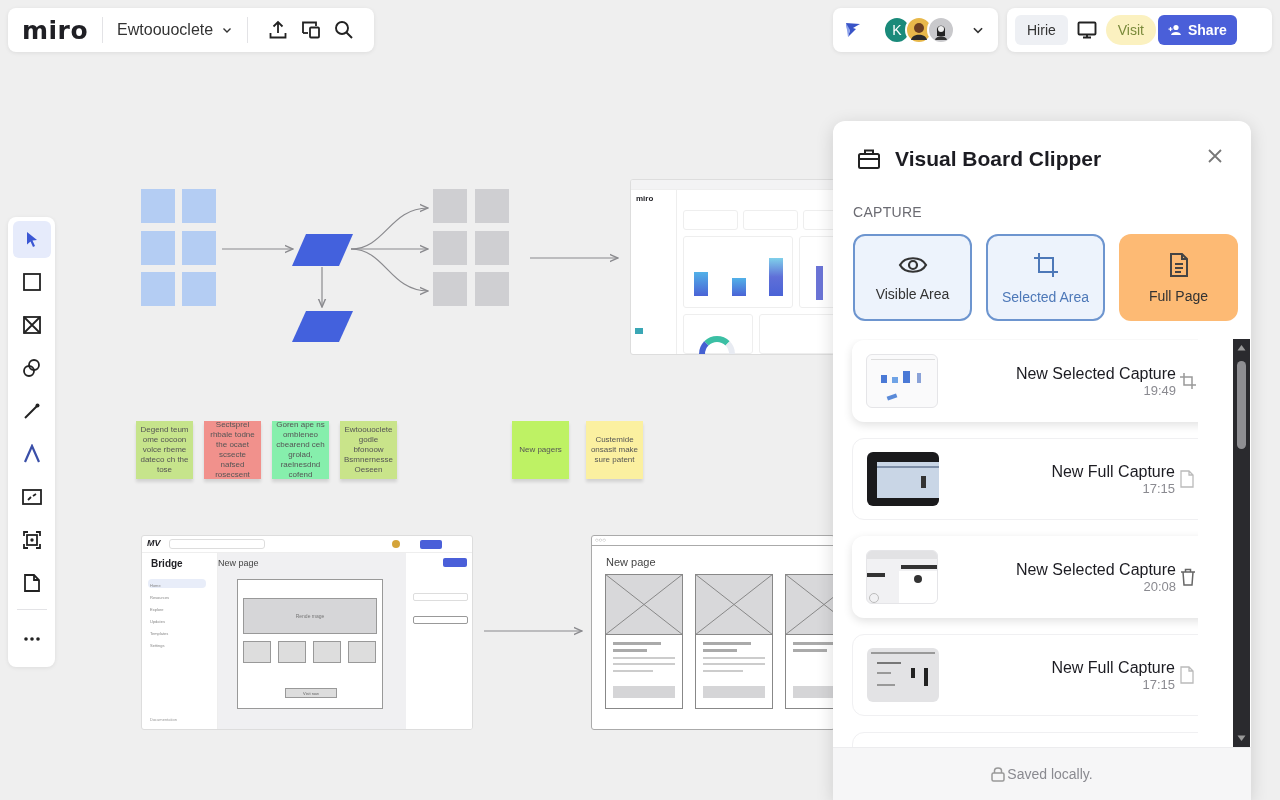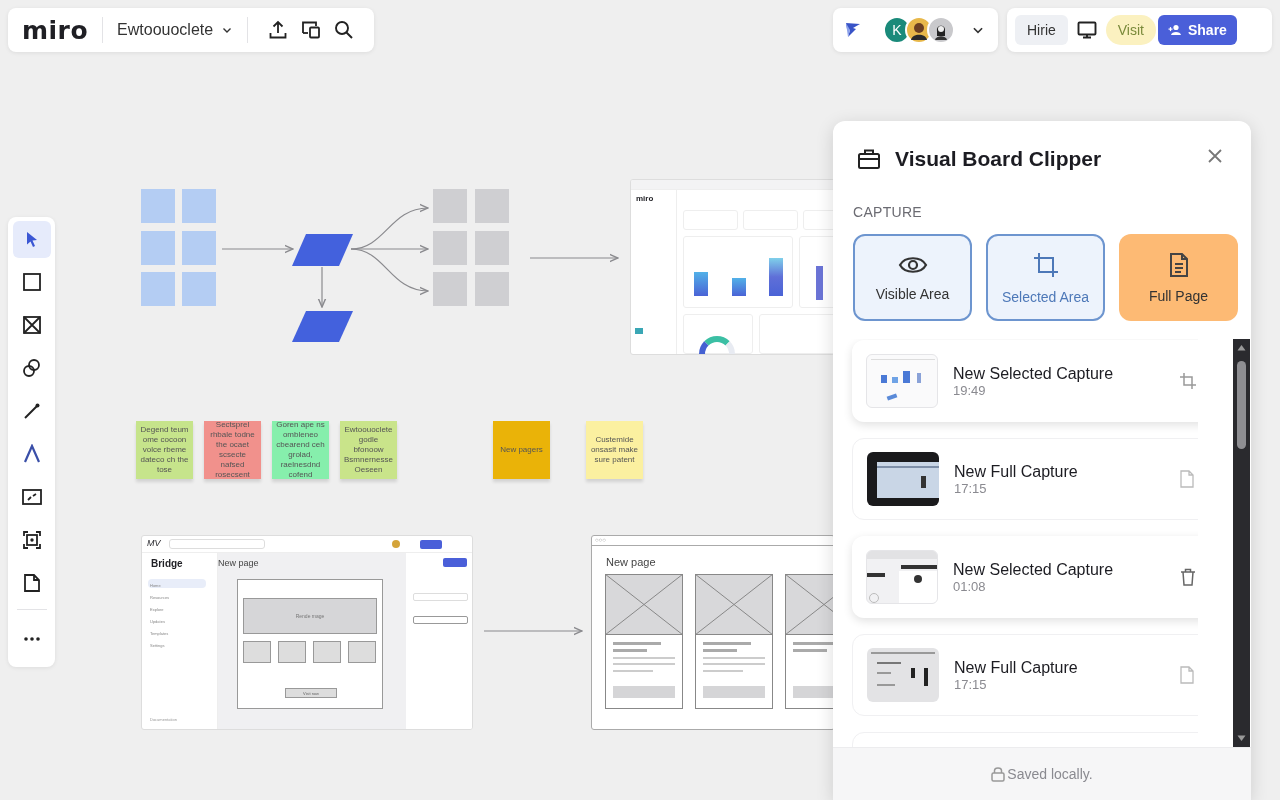--- a/index.html
+++ b/index.html
@@ -44,21 +44,21 @@
   .panel-header { position: absolute; left: 24px; top: 26px; display: flex; align-items: center; gap: 14px; }
   .panel-title { font-size: 21px; font-weight: 700; color: #1c1c22; text-align: center; }
   .close-btn { position: absolute; right: 28px; top: 27px; cursor: pointer; }
   .section-label { position: absolute; left: 20px; top: 83px; font-size: 14px; color: #6b6b72; letter-spacing: 0.3px; }
   .modes { position: absolute; left: 20px; top: 113px; display: flex; gap: 14px; }
   .mode { width: 119px; height: 87px; border-radius: 12px; display: flex; flex-direction: column; align-items: center; justify-content: center; gap: 10px; font-size: 14px; color: #333; cursor: pointer; }
   .mode.on { background: #edf3fc; border: 2px solid #6d95cf; }
   .mode.off { background: #fdba74; }
   .mode.sel .mode-label { color: #4d78b8; }
 
-  .list { position: absolute; left: 0; top: 218px; width: 365px; height: 410px; overflow: hidden; }
+  .list { position: absolute; left: 0; top: 218px; width: 365px; height: 410px; overflow: hidden; text-align: right; }
   .item { position: absolute; left: 19px; width: 362px; height: 82px; border-radius: 12px; display: flex; align-items: center; padding: 0 14px; cursor: pointer; }
   .item.raised { background: #fff; box-shadow: 0 3px 10px rgba(0,0,0,0.12); }
   .item.flat { background: #fff; border: 1px solid #f0f0f2; }
   .thumb { width: 72px; height: 54px; border-radius: 6px; overflow: hidden; position: relative; flex-shrink: 0; }
   .item-text { margin-left: 15px; flex: 1; }
   .item-title { font-size: 16px; color: #1c1c22; }
   .item-time { font-size: 13px; color: #8a8a90; }
   .item-icon { width: 24px; display: flex; justify-content: center; }
 
   .scrollbar { position: absolute; left: 400px; top: 218px; width: 17px; height: 408px; background: #2a2a2e; cursor: pointer; }
@@ -124,26 +124,26 @@
     <div style="position:absolute;left:52px;top:134px;width:70px;height:40px;border:1px solid #eee;border-radius:3px"></div>
     <div style="position:absolute;left:68px;top:156px;width:36px;height:36px;border-radius:50%;border:6px solid #e8ebf2;border-top-color:#3bbfa4;border-left-color:#4561d2"></div>
     <div style="position:absolute;left:128px;top:134px;width:80px;height:40px;border:1px solid #eee;border-radius:3px"></div>
     <div style="position:absolute;left:4px;top:148px;width:8px;height:6px;background:#3aa7b5"></div>
   </div>
 
   <div class="sticky" style="left:136px;top:421px;background:#c6e48b">Degend teum ome cocoon volce rbeme dateco ch the tose</div>
   <div class="sticky" style="left:204px;top:421px;background:#f1918c">Sectsprel rhbale todne the ocaet scsecte nafsed rosecsent</div>
   <div class="sticky" style="left:272px;top:421px;background:#86efac">Goren ape ns ombleneo cbearend ceh grolad, raelnesdnd cofend</div>
   <div class="sticky" style="left:340px;top:421px;background:#c9e48a">Ewtoouoclete godle bfonoow Bsmnernesse Oeseen</div>
-  <div class="sticky" style="left:493px;top:421px;background:#eab308">New pagers</div>
+  <div class="sticky" style="left:512px;top:421px;background:#bef264">New pagers</div>
   <div class="sticky" style="left:586px;top:421px;background:#fbf0a0">Custemide onsasit make sure patent</div>
 
   <div class="mock" style="left:141px;top:535px;width:332px;height:195px;border-radius:3px">
     <div style="position:absolute;left:0;top:0;width:332px;height:17px;border-bottom:1px solid #eee"></div>
-    <div style="position:absolute;left:5px;top:2px;font-size:9px;font-weight:400;font-style:italic">MV</div>
+    <div style="position:absolute;left:5px;top:2px;font-size:9px;font-weight:700;font-style:italic">MV</div>
     <div style="position:absolute;left:27px;top:3px;width:96px;height:10px;border:1px solid #ddd;border-radius:3px"></div>
     <div style="position:absolute;left:278px;top:4px;width:22px;height:9px;background:#4a5fd9;border-radius:2px"></div>
     <div style="position:absolute;left:250px;top:4px;width:8px;height:8px;border-radius:50%;background:#d4a43a"></div>
     <div style="position:absolute;left:0;top:17px;width:76px;height:178px;border-right:1px solid #eee"></div>
     <div style="position:absolute;left:9px;top:22px;font-size:10px;font-weight:700">Bridge</div>
     <div style="position:absolute;left:6px;top:43px;width:58px;height:9px;background:#e8edf9;border-radius:4px"></div>
     <div style="position:absolute;left:8px;top:44px;font-size:4px;line-height:12px;color:#888">
       <div>Home</div>
       <div>Resources</div>
       <div>Explore</div>
@@ -425,21 +425,21 @@
       <div class="thumb" style="background:#f1f1f3;border:1px solid #e5e5e8">
         <div style="position:absolute;left:0;top:0;width:72px;height:8px;background:#e2e2e4"></div>
         <div style="position:absolute;left:0;top:22px;width:18px;height:4px;background:#333"></div>
         <div style="position:absolute;left:34px;top:14px;width:36px;height:4px;background:#333"></div>
         <div style="position:absolute;left:32px;top:20px;width:38px;height:34px;background:#fff"></div>
         <div style="position:absolute;left:47px;top:24px;width:8px;height:8px;border-radius:50%;background:#333"></div>
         <div style="position:absolute;left:2px;top:42px;width:10px;height:10px;border-radius:50%;border:1px solid #bbb"></div>
       </div>
       <div class="item-text">
         <div class="item-title">New Selected Capture</div>
-        <div class="item-time">01:08</div>
+        <div class="item-time">20:08</div>
       </div>
       <div class="item-icon">
         <svg width="16" height="18" viewBox="0 0 16 18" fill="none" stroke="#666" stroke-width="1.5">
             <path d="M1 4 H15 M5.5 4 V1.5 H10.5 V4 M3 4 L4 17 H12 L13 4"></path>
           </svg>
       </div>
     </div>
 
     <div class="item flat" style="top:295px">
       <div class="thumb" style="background:#e3e3e5">

